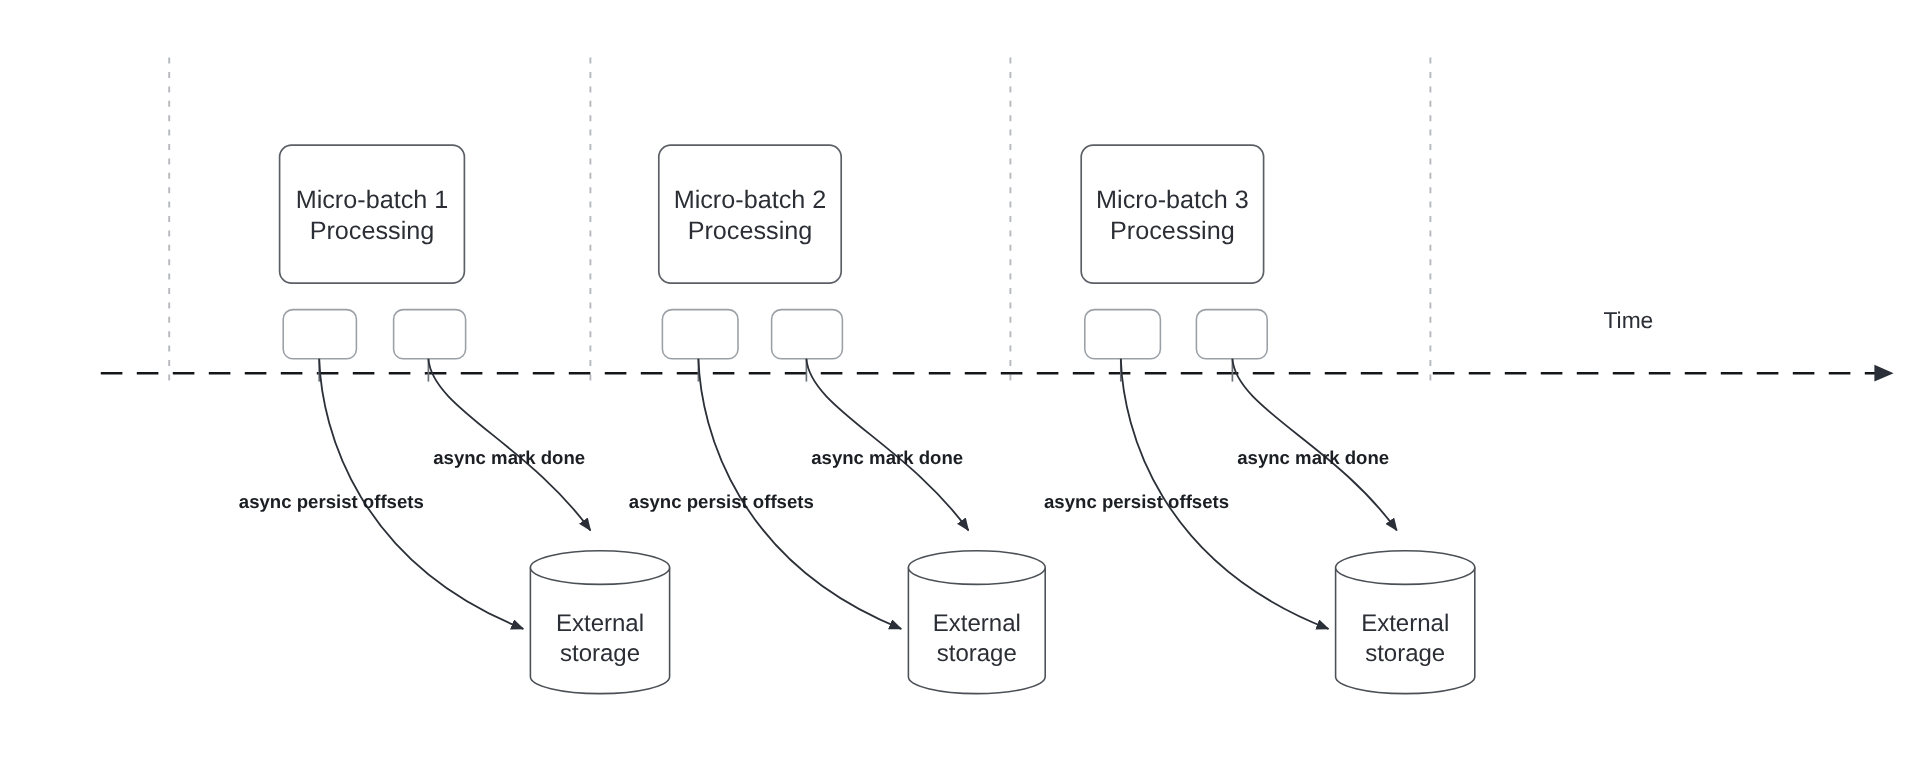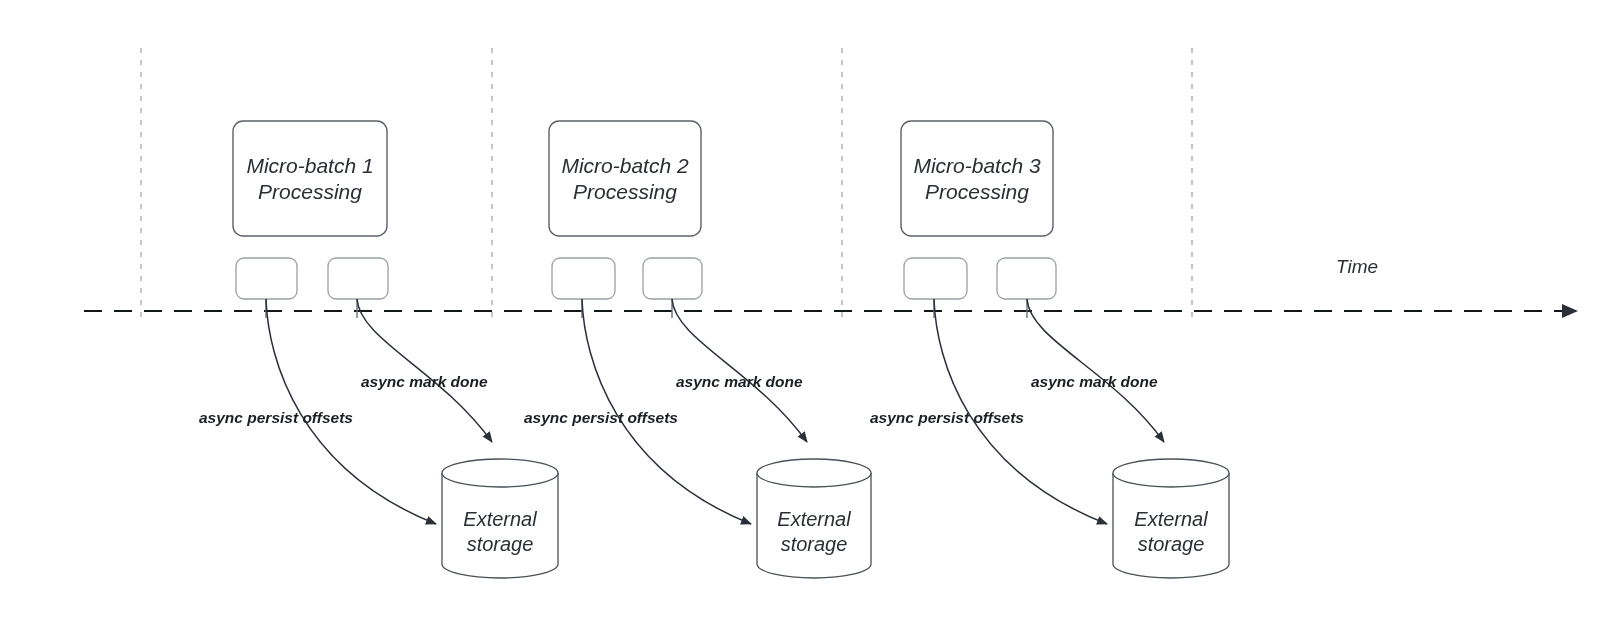--- a/index.html
+++ b/index.html
@@ -11,21 +11,20 @@
     width: 1600px;
     height: 642px;
     font-family: "Liberation Sans", sans-serif;
     overflow: hidden;
   }
   #diagram-root {
     position: relative;
     width: 1600px;
     height: 642px;
     background: #ffffff;
-    font-style: italic;
   }
   svg.diagram-canvas {
     display: block;
     width: 1600px;
     height: 642px;
   }
   .box-shape {
     fill: #ffffff;
     stroke: #5c6066;
     stroke-width: 1.4;

